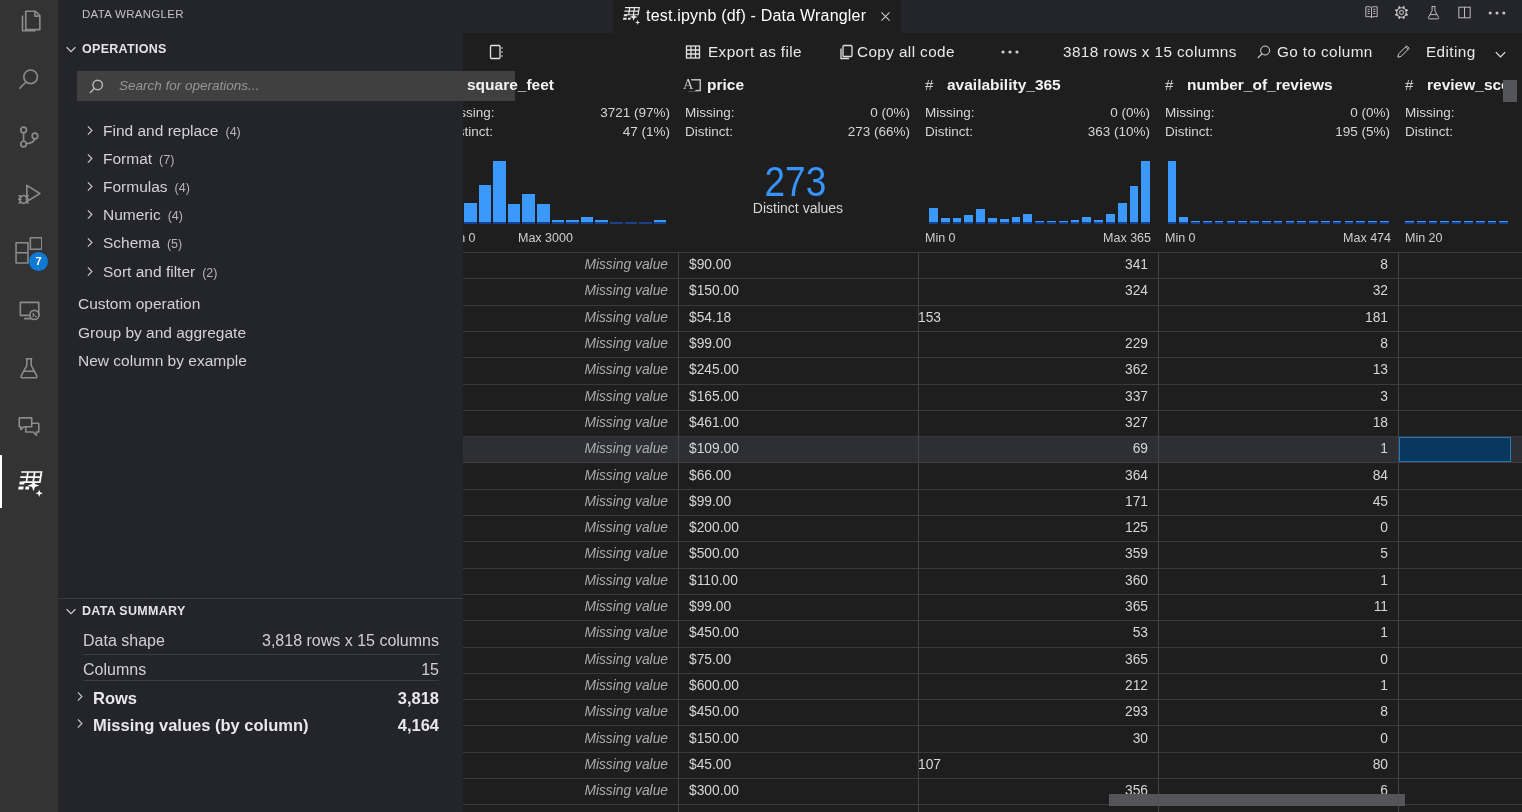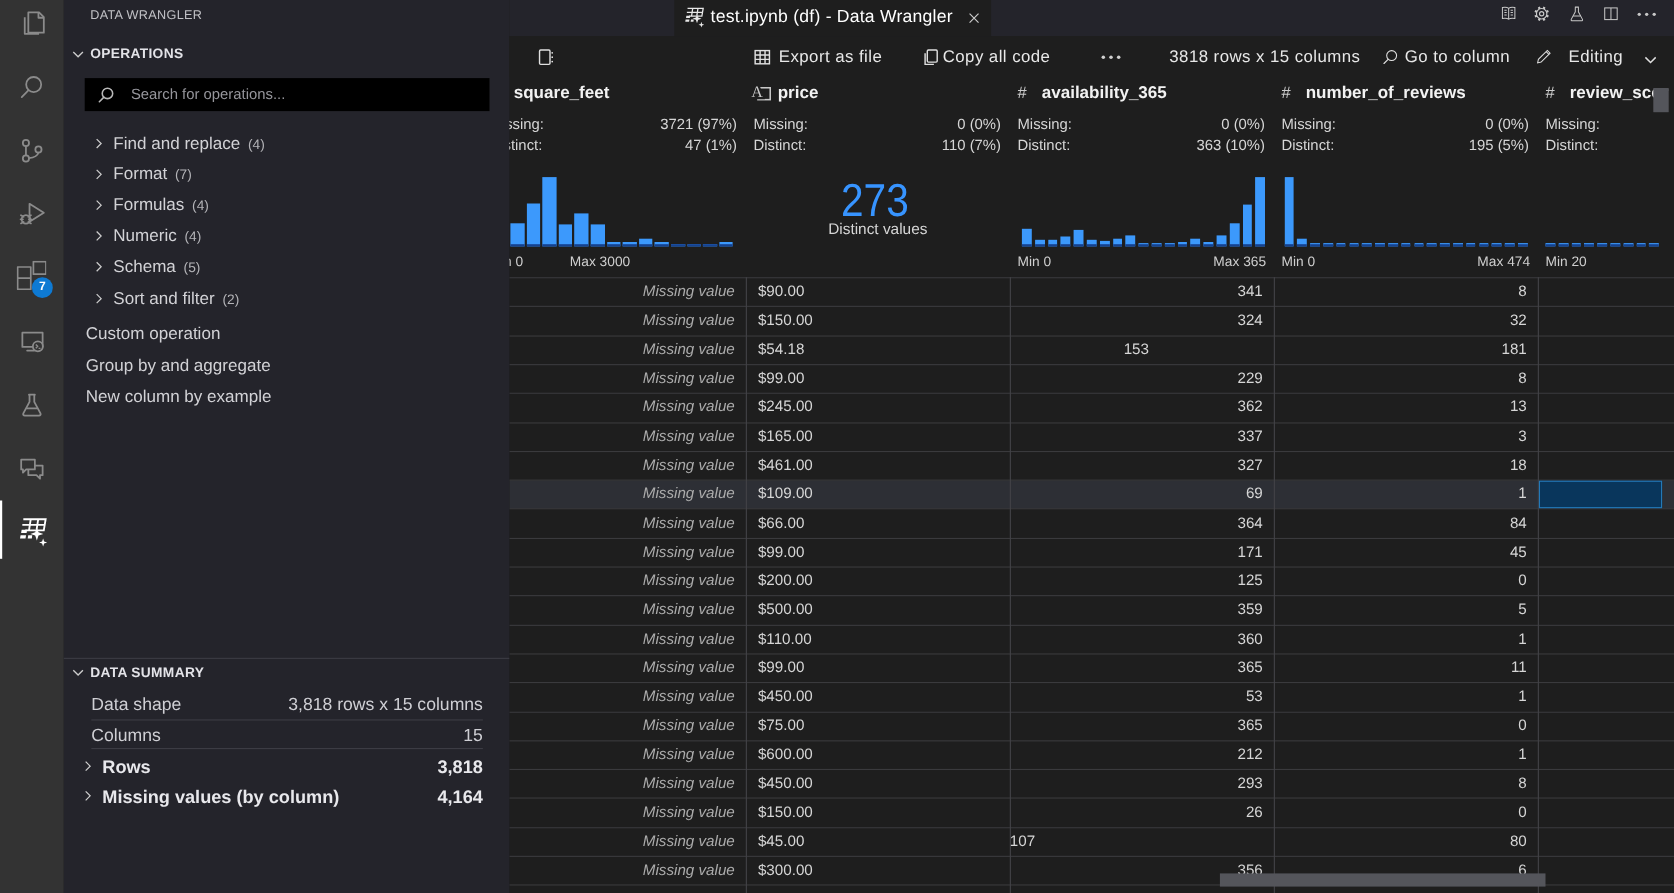--- a/index.html
+++ b/index.html
@@ -9,21 +9,21 @@
 #abar { position:absolute; left:0; top:0; width:58px; height:812px; background:#333333; }
 #abar svg { position:absolute; left:16px; }
 #abar .badge { position:absolute; left:29px; top:252px; width:19px; height:19px; border-radius:50%;
   background:#0e7ad3; color:#fff; font-size:11px; font-weight:bold; text-align:center; line-height:19px; }
 #abar .actind { position:absolute; left:0; top:455px; width:2px; height:53px; background:#ffffff; }
 
 #sbar { position:absolute; left:58px; top:0; width:405px; height:812px; background:#24242b; color:#cccccc; }
 .sb-title { position:absolute; left:24px; top:8px; font-size:11.5px; color:#c0c0c5; letter-spacing:0.3px; }
 .sec-head { position:absolute; left:24px; font-size:12.5px; font-weight:bold; color:#e3e3e8; letter-spacing:0.3px; }
 .chev { position:absolute; }
-#search { position:absolute; left:19px; top:71px; width:368px; height:30px; background:#000000; }
+#search { position:absolute; left:19px; top:71px; width:438px; height:30px; background:#404040;font-style:italic; }
 #search .ph { position:absolute; left:42px; top:7px; font-size:13.5px; color:#96969c; }
 .titem { position:absolute; left:45px; font-size:15.5px; color:#d2d2d6; white-space:nowrap; }
 .titem .cnt { font-size:12.5px; color:#b4b4b8; margin-left:7px; }
 .bitem { position:absolute; left:20px; font-size:15.5px; color:#d2d2d6; white-space:nowrap; }
 .dsline { position:absolute; left:25px; width:356px; height:1px; background:#3c3c44; }
 .dsrow-l { position:absolute; left:25px; font-size:16px; color:#cfcfd4; }
 .dsrow-r { position:absolute; right:24px; font-size:16px; color:#cfcfd4; text-align:right; }
 .bold { font-weight:bold; color:#e8e8ec; font-size:16.5px !important; }
 
 #tabbar { position:absolute; left:463px; top:0; width:1059px; height:33px; background:#24242b; }
@@ -285,21 +285,21 @@
       <div class="hval" style="left:55px;top:35px;width:152px">3721 (97%)</div>
       <div class="hval" style="left:55px;top:54px;width:152px">47 (1%)</div>
       <svg style="position:absolute;left:220px;top:6px" width="19" height="16" viewBox="0 0 19 16">
         <rect fill="none" stroke="#c9c9c9" stroke-width="1.4" x="6" y="3.8" width="11.2" height="10.8"></rect>
         <text x="0" y="12.6" font-family="Liberation Serif,serif" font-size="14.5" fill="#c9c9c9" stroke="#1e1e1e" stroke-width="4" paint-order="stroke">A</text>
       </svg>
       <div class="colname" style="left:244px">price</div>
       <div class="hlabel" style="left:222px;top:35px">Missing:</div>
       <div class="hlabel" style="left:222px;top:54px">Distinct:</div>
       <div class="hval" style="left:295px;top:35px;width:152px">0 (0%)</div>
-      <div class="hval" style="left:295px;top:54px;width:152px">110 (7%)</div>
+      <div class="hval" style="left:295px;top:54px;width:152px">273 (66%)</div>
       <div style="position:absolute;left:462px;top:6px;font-size:15px;color:#cccccc">#</div>
       <div class="colname" style="left:484px">availability_365</div>
       <div class="hlabel" style="left:462px;top:35px">Missing:</div>
       <div class="hlabel" style="left:462px;top:54px">Distinct:</div>
       <div class="hval" style="left:535px;top:35px;width:152px">0 (0%)</div>
       <div class="hval" style="left:535px;top:54px;width:152px">363 (10%)</div>
       <div style="position:absolute;left:702px;top:6px;font-size:15px;color:#cccccc">#</div>
       <div class="colname" style="left:724px">number_of_reviews</div>
       <div class="hlabel" style="left:702px;top:35px">Missing:</div>
       <div class="hlabel" style="left:702px;top:54px">Distinct:</div>
@@ -384,21 +384,21 @@
       <div class="cell miss" style="left:-25px;top:187.15px;width:230px;text-align:right">Missing value</div>
       <div class="cell" style="left:226px;top:187.15px">$90.00</div>
       <div class="cell" style="left:455px;top:187.15px;width:230px;text-align:right">341</div>
       <div class="cell" style="left:695px;top:187.15px;width:230px;text-align:right">8</div>
       <div class="cell miss" style="left:-25px;top:213.45px;width:230px;text-align:right">Missing value</div>
       <div class="cell" style="left:226px;top:213.45px">$150.00</div>
       <div class="cell" style="left:455px;top:213.45px;width:230px;text-align:right">324</div>
       <div class="cell" style="left:695px;top:213.45px;width:230px;text-align:right">32</div>
       <div class="cell miss" style="left:-25px;top:239.75px;width:230px;text-align:right">Missing value</div>
       <div class="cell" style="left:226px;top:239.75px">$54.18</div>
-      <div class="cell" style="left:455px;top:239.75px;width:230px;text-align:center">153</div>
+      <div class="cell" style="left:455px;top:239.75px;width:230px;text-align:left">153</div>
       <div class="cell" style="left:695px;top:239.75px;width:230px;text-align:right">181</div>
       <div class="cell miss" style="left:-25px;top:266.05px;width:230px;text-align:right">Missing value</div>
       <div class="cell" style="left:226px;top:266.05px">$99.00</div>
       <div class="cell" style="left:455px;top:266.05px;width:230px;text-align:right">229</div>
       <div class="cell" style="left:695px;top:266.05px;width:230px;text-align:right">8</div>
       <div class="cell miss" style="left:-25px;top:292.35px;width:230px;text-align:right">Missing value</div>
       <div class="cell" style="left:226px;top:292.35px">$245.00</div>
       <div class="cell" style="left:455px;top:292.35px;width:230px;text-align:right">362</div>
       <div class="cell" style="left:695px;top:292.35px;width:230px;text-align:right">13</div>
       <div class="cell miss" style="left:-25px;top:318.65px;width:230px;text-align:right">Missing value</div>
@@ -448,21 +448,21 @@
       <div class="cell miss" style="left:-25px;top:607.95px;width:230px;text-align:right">Missing value</div>
       <div class="cell" style="left:226px;top:607.95px">$600.00</div>
       <div class="cell" style="left:455px;top:607.95px;width:230px;text-align:right">212</div>
       <div class="cell" style="left:695px;top:607.95px;width:230px;text-align:right">1</div>
       <div class="cell miss" style="left:-25px;top:634.25px;width:230px;text-align:right">Missing value</div>
       <div class="cell" style="left:226px;top:634.25px">$450.00</div>
       <div class="cell" style="left:455px;top:634.25px;width:230px;text-align:right">293</div>
       <div class="cell" style="left:695px;top:634.25px;width:230px;text-align:right">8</div>
       <div class="cell miss" style="left:-25px;top:660.55px;width:230px;text-align:right">Missing value</div>
       <div class="cell" style="left:226px;top:660.55px">$150.00</div>
-      <div class="cell" style="left:455px;top:660.55px;width:230px;text-align:right">26</div>
+      <div class="cell" style="left:455px;top:660.55px;width:230px;text-align:right">30</div>
       <div class="cell" style="left:695px;top:660.55px;width:230px;text-align:right">0</div>
       <div class="cell miss" style="left:-25px;top:686.85px;width:230px;text-align:right">Missing value</div>
       <div class="cell" style="left:226px;top:686.85px">$45.00</div>
       <div class="cell" style="left:455px;top:686.85px;width:230px;text-align:left">107</div>
       <div class="cell" style="left:695px;top:686.85px;width:230px;text-align:right">80</div>
       <div class="cell miss" style="left:-25px;top:713.15px;width:230px;text-align:right">Missing value</div>
       <div class="cell" style="left:226px;top:713.15px">$300.00</div>
       <div class="cell" style="left:455px;top:713.15px;width:230px;text-align:right">356</div>
       <div class="cell" style="left:695px;top:713.15px;width:230px;text-align:right">6</div>
       <div class="selcell" style="left:936px;top:367.1px;width:112px;height:25.3px"></div>

